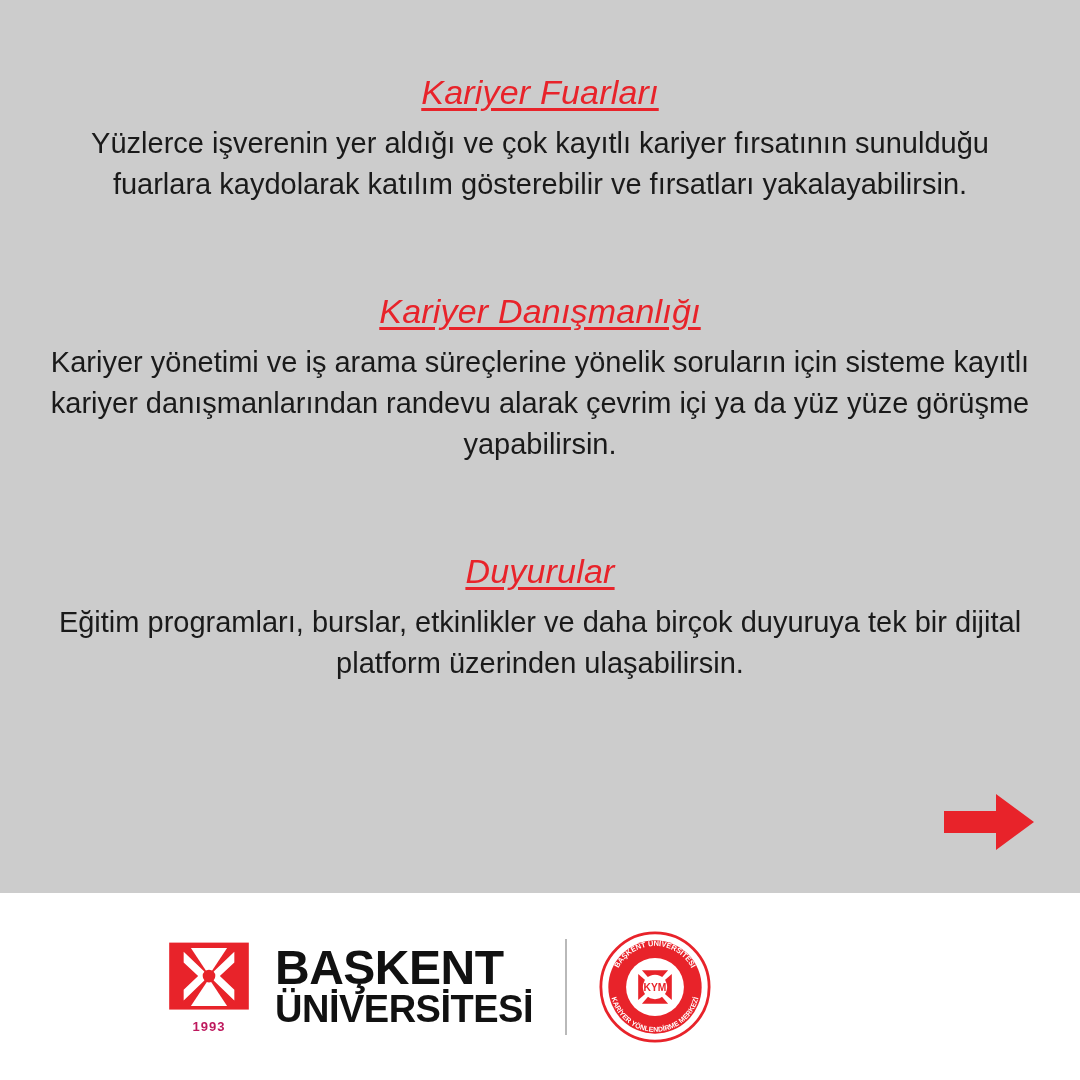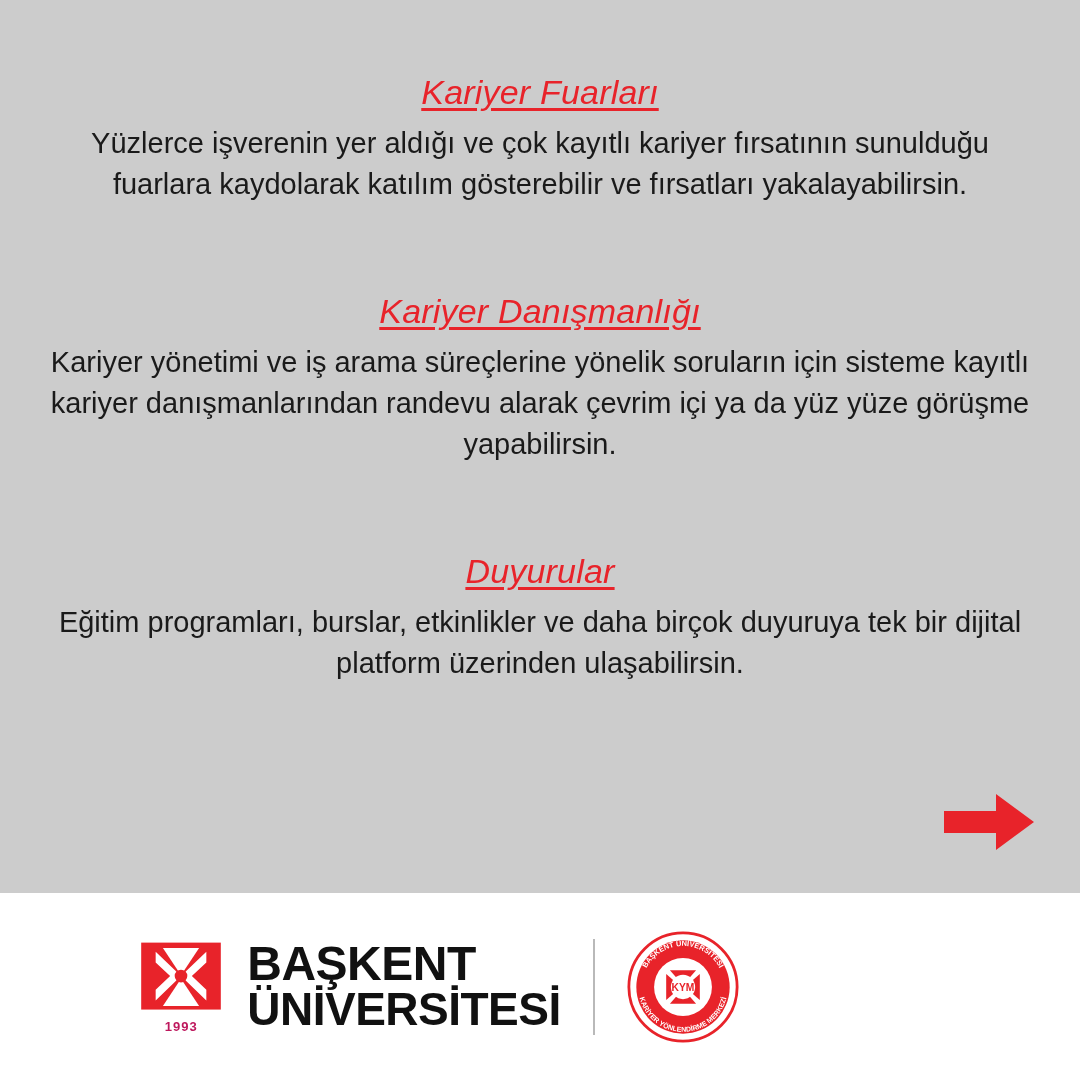--- a/index.html
+++ b/index.html
@@ -107,21 +107,21 @@
     flex-direction: column;
     line-height: 0.98;
   }
   .brand-text .line1 {
     font-size: 48px;
     font-weight: 700;
     color: #111111;
     letter-spacing: -0.5px;
   }
   .brand-text .line2 {
-    font-size: 46px;
+    font-size: 38px;
     font-weight: 700;
     color: #111111;
     letter-spacing: -0.5px;
   }
 
   .divider {
     width: 2px;
     height: 96px;
     background: #b9b9b9;
     margin: 0 10px;

